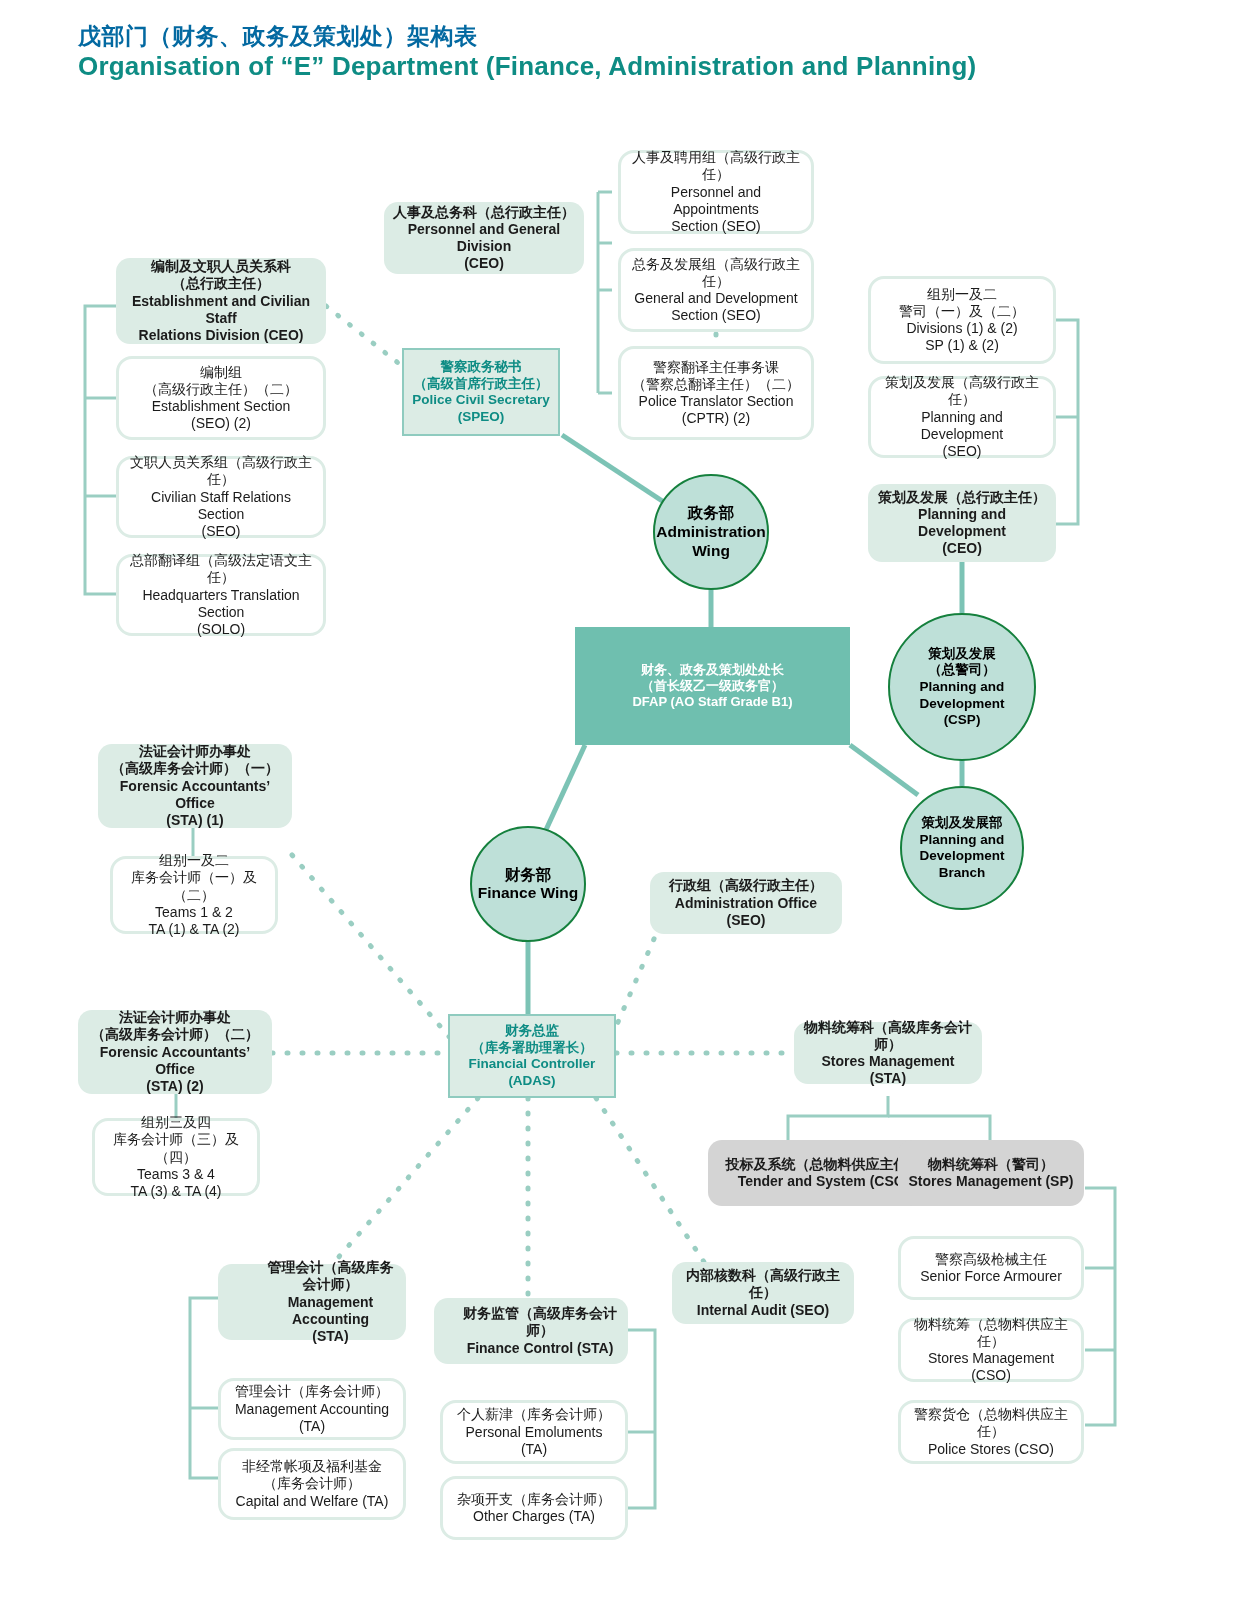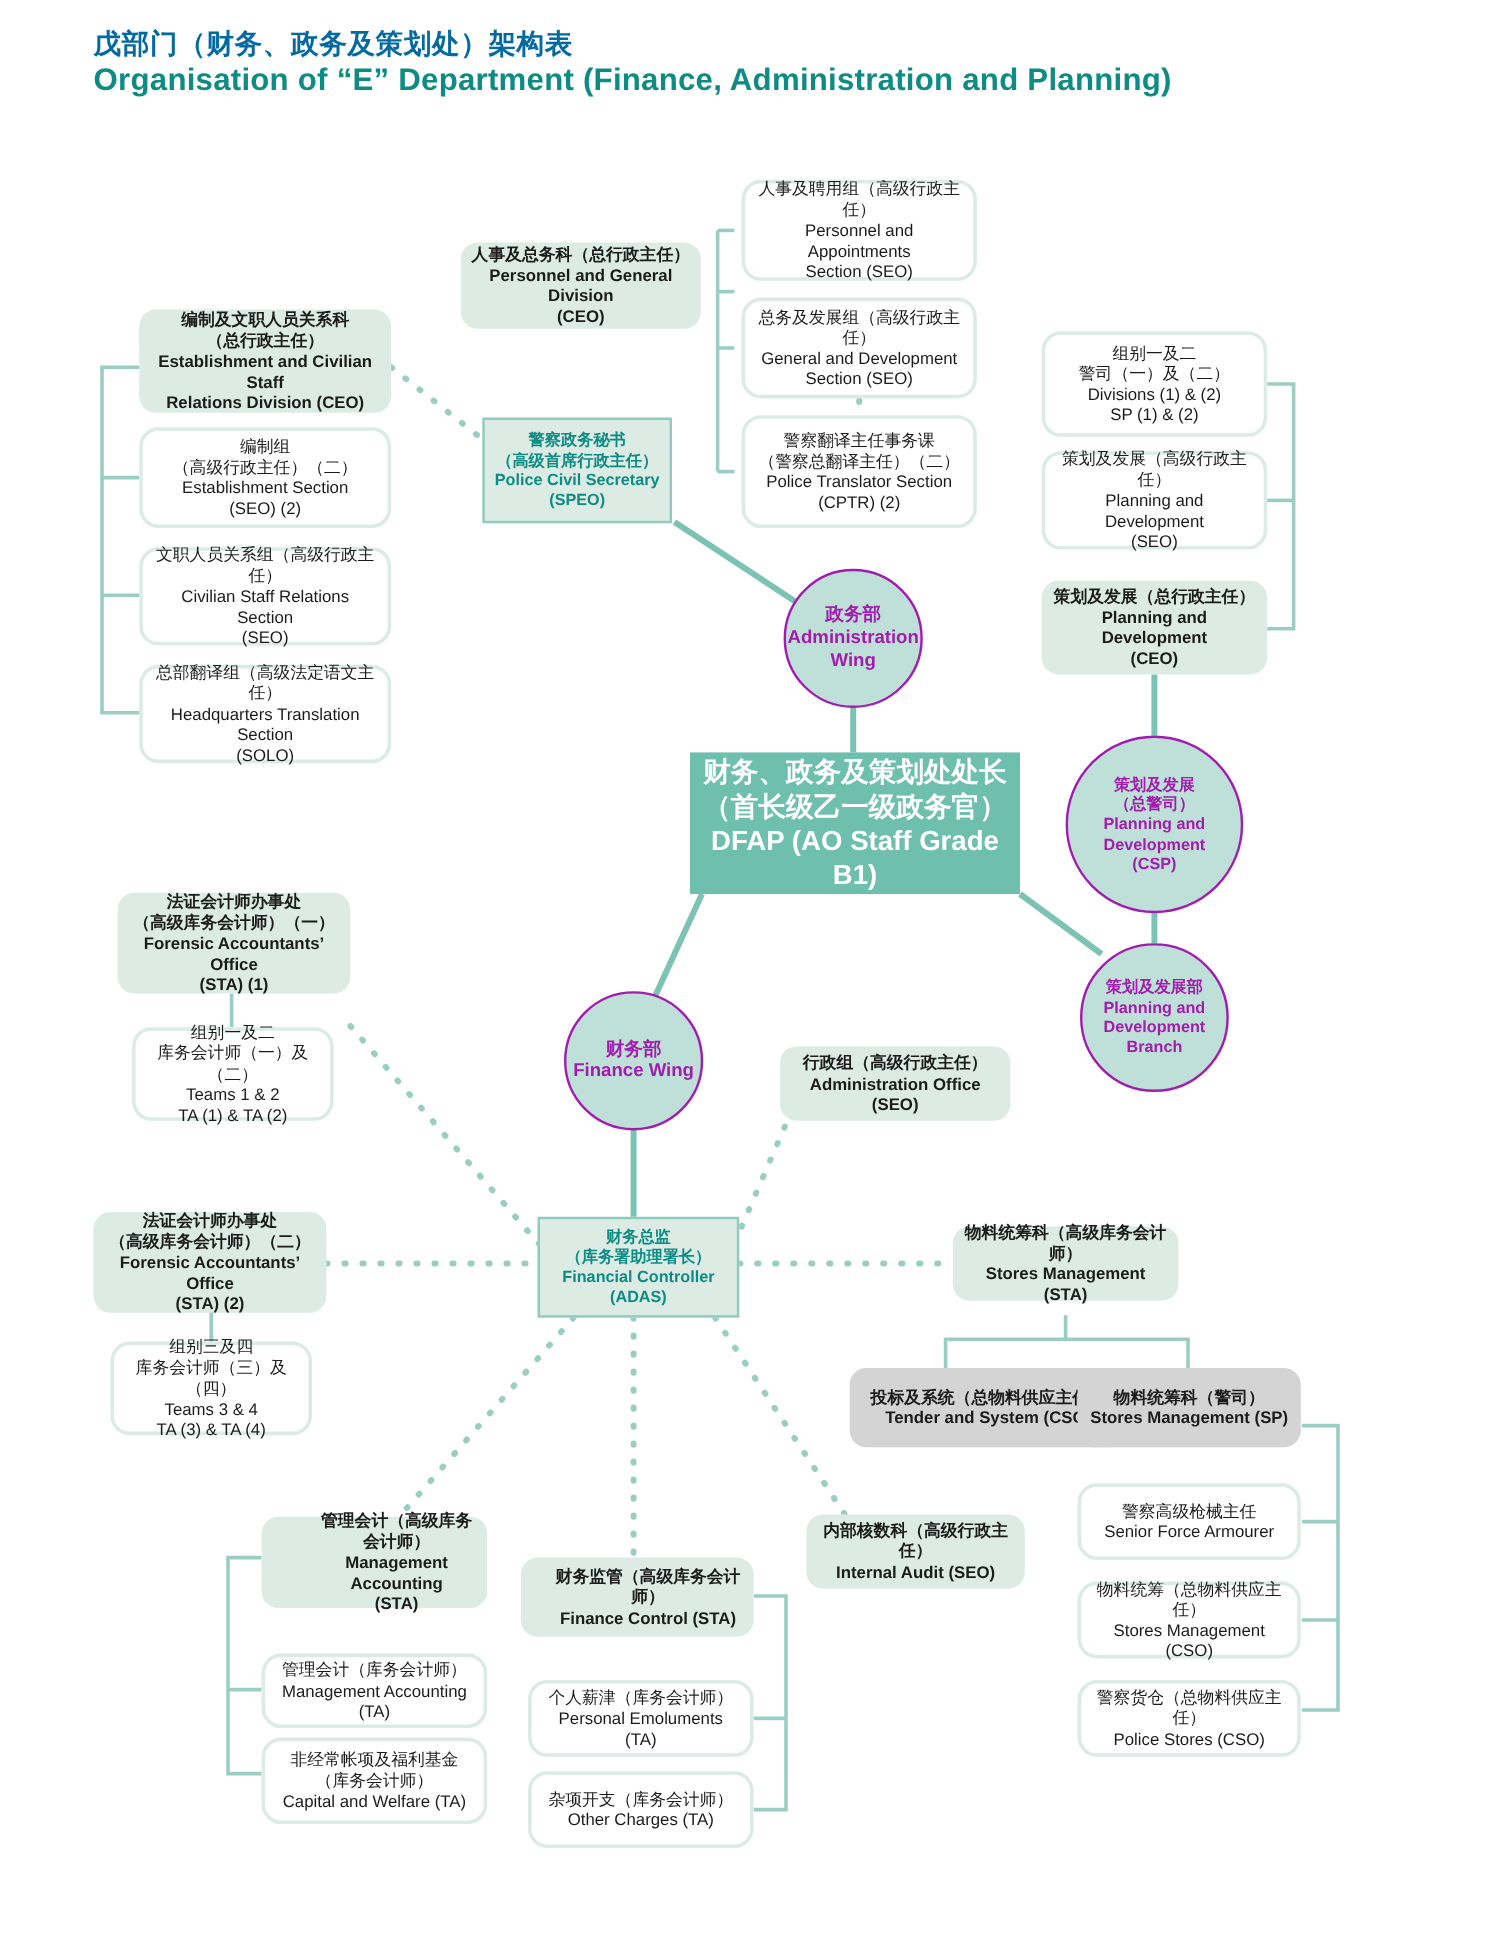--- a/index.html
+++ b/index.html
@@ -35,30 +35,30 @@
   .tealbox{background:#DCECE5;border:2px solid #8FCBBF;color:#0E8C84;border-radius:0;}
   .tealbox .zh{font-weight:bold;}
   .tealbox .en{font-weight:bold;}
 
   
   .root{background:#6FBFAF;color:#ffffff;border-radius:0;}
   .root .zh{font-weight:bold;}
   .root .en{font-weight:bold;}
 
   
-  .circle{position:absolute;border-radius:50%;background:#BEE0D8;border:2px solid #a21caf;
-          color:#a21caf;display:flex;align-items:center;justify-content:center;text-align:center;
+  .circle{position:absolute;border-radius:50%;background:#BEE0D8;border:2px solid #15803d;
+          color:#000000;display:flex;align-items:center;justify-content:center;text-align:center;
           box-sizing:border-box;}
   .circle .zh{font-weight:bold;}
   .circle .en{font-weight:bold;}
 
   .f11{font-size:14px;}
   .f13{font-size:13.5px;}
   .f15{font-size:15.5px;}
-  .f19{font-size:23px;}
+  .f19{font-size:13px;}
 </style>
 </head>
 <body>
 
 <div id="canvas">
 
   <svg id="wires" viewBox="0 0 1240 1619" xmlns="http://www.w3.org/2000/svg">
     <g fill="none" stroke="#9ACEC2" stroke-width="3">
 
       <g stroke="#7CC3B5" stroke-width="5">

